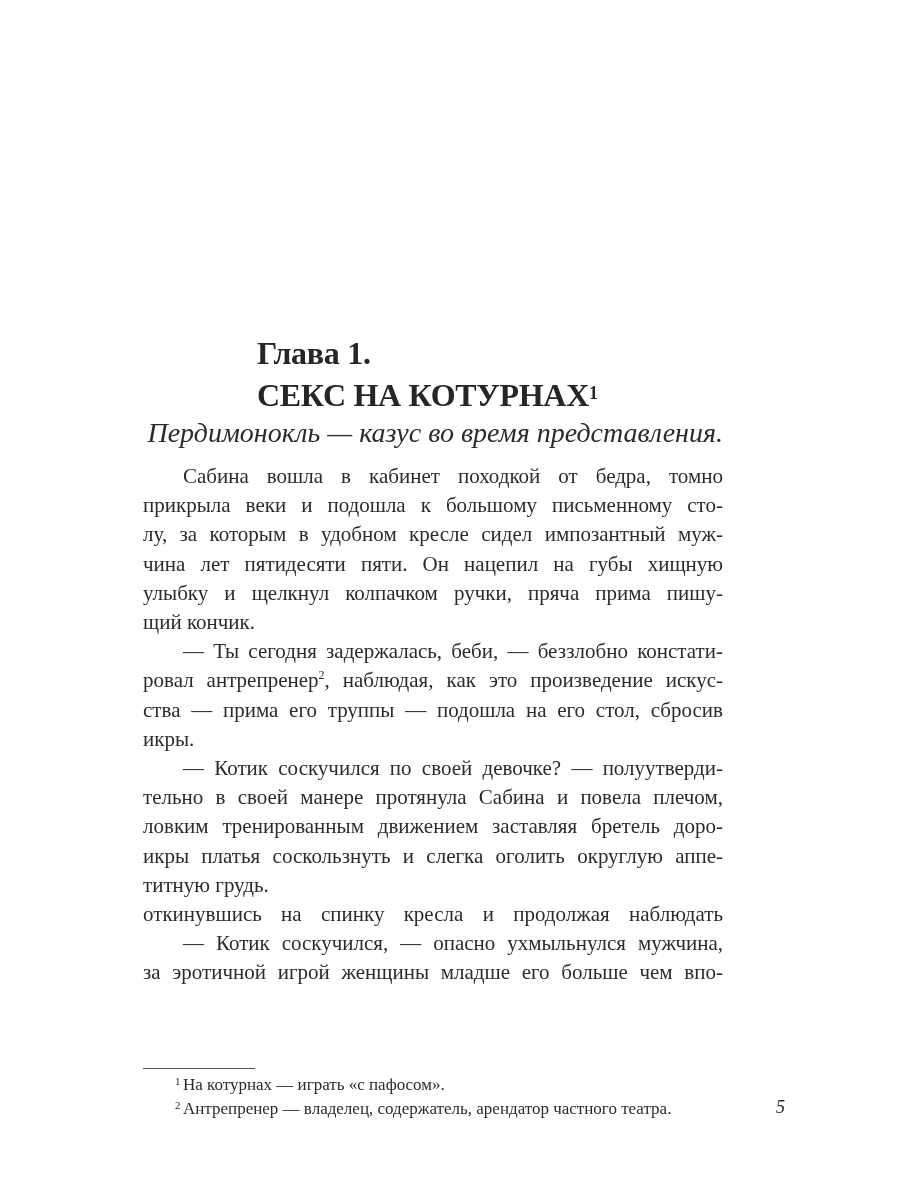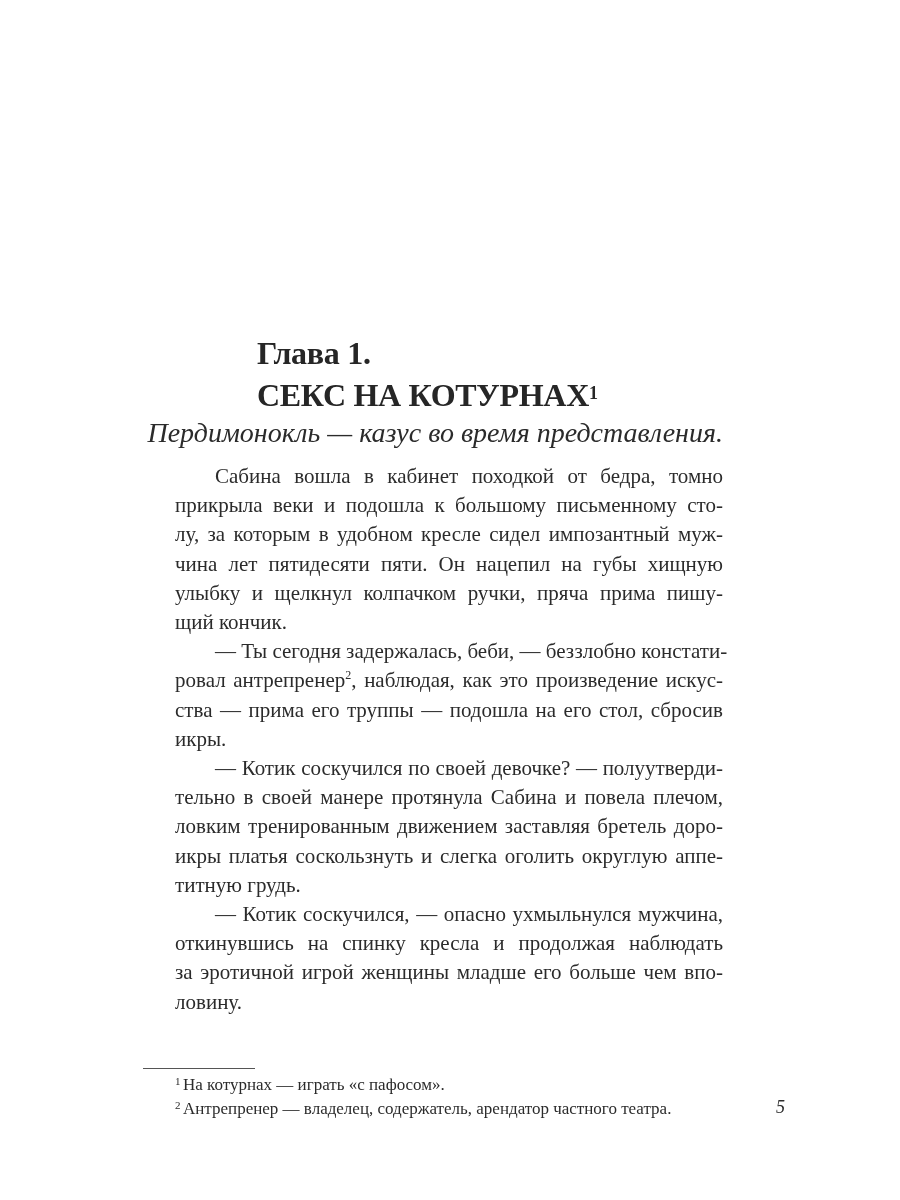--- a/index.html
+++ b/index.html
@@ -17,21 +17,21 @@
   .chapter-heading sup { font-size: 18px; vertical-align: top; position: relative; top: -2px; }
   .epigraph {
     position: absolute; left: 143px; top: 419px; width: 580px;
     text-align: right; font-style: italic; font-size: 28px; line-height: 28px; color: #2b2b2b;
   }
   .body-text { position: absolute; left: 143px; top: 462px; width: 580px; }
   .para {
     margin: 0; font-size: 21px; line-height: 29.2px; text-align: justify;
     text-align-last: left; hyphens: manual; color: #2b2b2b;
   }
-  .para .line { display: block; text-align: justify; text-align-last: justify; white-space: nowrap; margin-left: 32px; }
+  .para .line { display: block; text-align: justify; text-align-last: justify; white-space: nowrap; }
   .para .line.last { text-align-last: left; }
   .para .line.first { padding-left: 40px; }
   .para sup { font-size: 12px; line-height: 0; vertical-align: 8px; }
   .footnote-rule {
     position: absolute; left: 143px; top: 1068px; width: 112px; height: 1px; background: #555;
   }
   .footnotes { position: absolute; left: 143px; top: 1073px; width: 600px; }
   .footnote {
     position: relative; padding-left: 40px; font-size: 17px; line-height: 24px; color: #2b2b2b; white-space: nowrap;
   }
@@ -68,24 +68,23 @@
       <span class="line last">икры.</span>
     </p>
     <p class="para">
       <span class="line first">— Котик соскучился по своей девочке? — полуутверди-</span>
       <span class="line">тельно в своей манере протянула Сабина и повела плечом,</span>
       <span class="line">ловким тренированным движением заставляя бретель доро-</span>
       <span class="line">икры платья соскользнуть и слегка оголить округлую аппе-</span>
       <span class="line last">титную грудь.</span>
     </p>
     <p class="para">
+      <span class="line">откинувшись на спинку кресла и продолжая наблюдать</span>
       <span class="line first">— Котик соскучился, — опасно ухмыльнулся мужчина,</span>
-      <span class="line">откинувшись на спинку кресла и продолжая наблюдать</span>
       <span class="line">за эротичной игрой женщины младше его больше чем впо-</span>
-      <span class="line last">ловину.</span>
     </p>
   </div>
 
   <div class="footnote-rule"></div>
 
   <div class="footnotes">
     <div class="footnote">
       <span class="fn-num">1</span>
       <span>На котурнах — играть «с пафосом».</span>
     </div>

